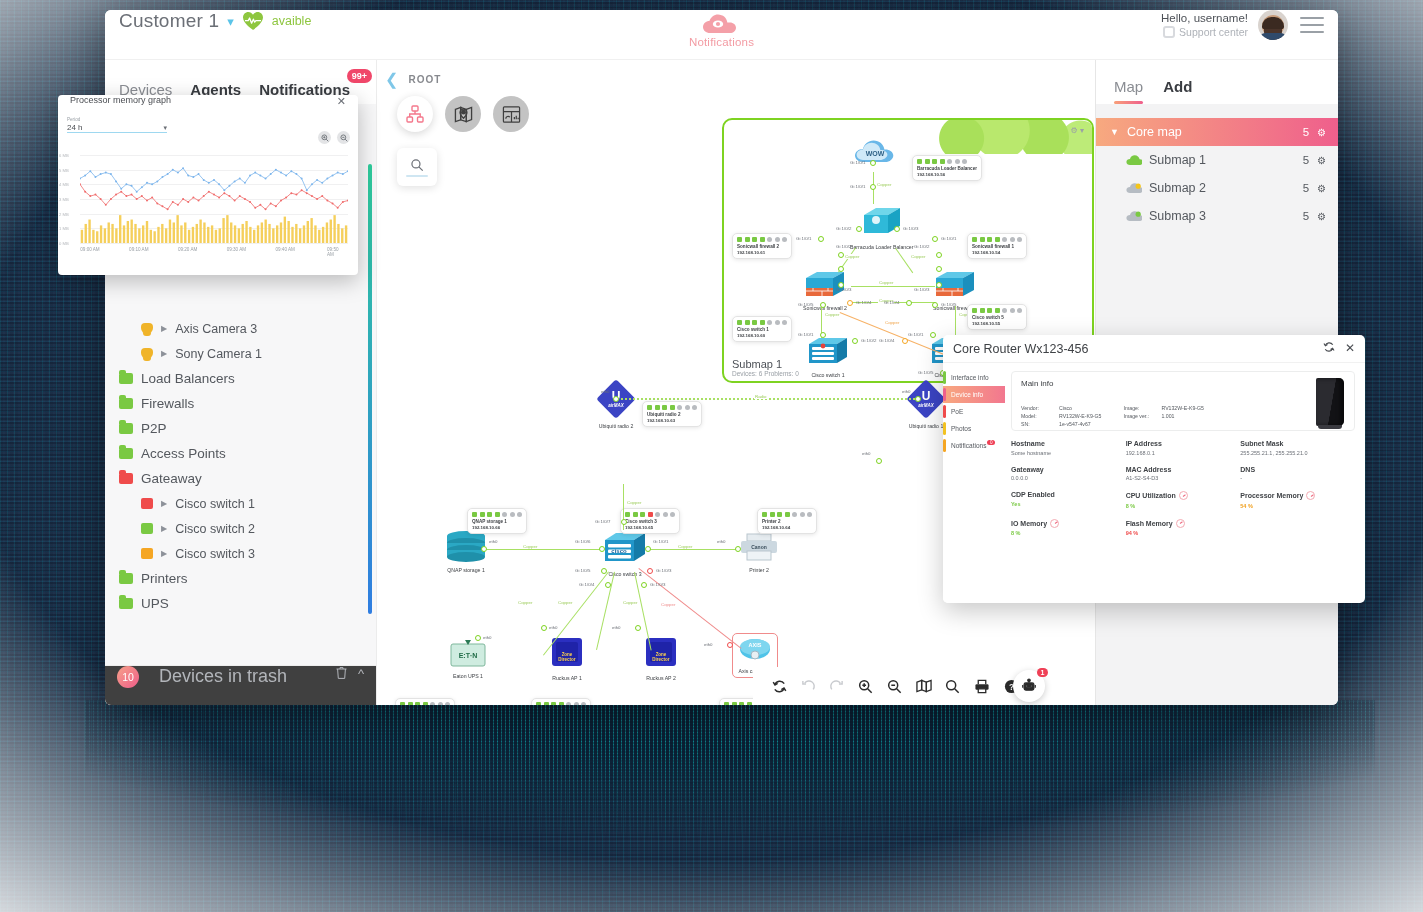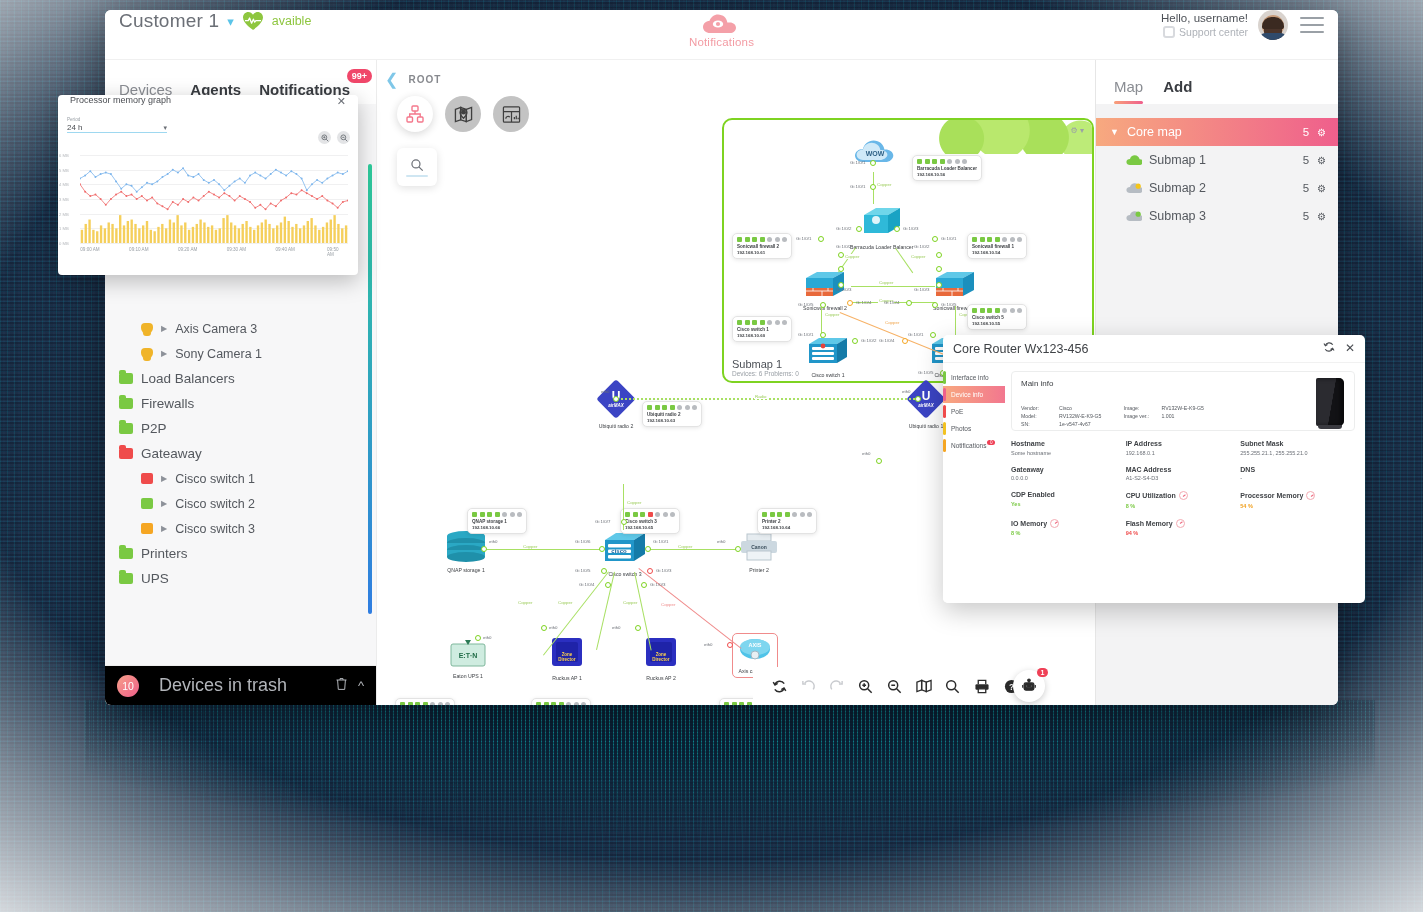--- a/index.html
+++ b/index.html
@@ -76,21 +76,21 @@
   .node.child{ padding-left:36px; font-size:12.5px;}
   .folder{ width:14px;height:11px; border-radius:2px 2px 2px 2px; background:#7ac943; position:relative;}
   .folder::before{content:"";position:absolute;left:0;top:-3px;width:7px;height:4px;border-radius:2px 2px 0 0;background:#7ac943;}
   .folder.red{background:#ef4b4b;} .folder.red::before{background:#ef4b4b;}
   .caret{ font-size:8px; color:#8d9199; }
   .dev-ico{ width:12px;height:11px;border-radius:2px;}
   .cam{ background:#f0b429; border-radius:4px 4px 6px 6px; position:relative;}
   .cam::after{content:"";position:absolute;left:2px;bottom:-2px;width:8px;height:3px;background:#f0b429;border-radius:0 0 3px 3px;}
   .sw-red{background:#ef4b4b;} .sw-grn{background:#7ac943;} .sw-org{background:#f5a623;}
   .scrollbar{ position:absolute; right:4px; top:60px; width:4px; height:450px; border-radius:3px; background:linear-gradient(#2ecc9b,#2f7de1);}
-  .trash-bar{ height:40px; background:#000000; display:flex; align-items:center; gap:10px; padding:0 12px; border-top:1px solid #ededed;}
+  .trash-bar{ height:40px; background:#404040; display:flex; gap:10px; padding:0 12px; border-top:1px solid #ededed;}
   .trash-count{ width:22px;height:22px;border-radius:50%; background:linear-gradient(135deg,#f6a18a,#ef5d89); color:#fff; font-size:10.5px; display:flex;align-items:center;justify-content:center;}
   .trash-lbl{ font-size:18px; color:#b2b5ba; flex:1;margin-left:10px;}
   .ico-btn{ color:#b2b5ba; font-size:13px; cursor:pointer;}
 
   
   .canvas{ flex:1; position:relative; background:#fff; overflow:hidden;}
   .crumbs{ display:flex; align-items:center; gap:10px; padding:10px 0 0 8px;}
   .crumb-back{ color:#7fc7e8; font-size:16px;}
   .crumb-txt{ font-size:10px; letter-spacing:1px; color:#87898e; font-weight:700;}
   .viewbtns{ position:absolute; left:20px; top:36px; display:flex; gap:12px;}
@@ -289,20 +289,24 @@
           <span class="folder"></span>
           <span>Load Balancers</span>
         </div>
         <div class="node">
           <span class="folder"></span>
           <span>Firewalls</span>
         </div>
         <div class="node">
           <span class="folder"></span>
           <span>P2P</span>
+        </div>
+        <div class="node">
+          <span class="folder"></span>
+          <span>Access Points</span>
         </div>
         <div class="node">
           <span class="folder red"></span>
           <span>Gateaway</span>
         </div>
         <div class="node child">
           <span class="dev-ico sw-red"></span>
           <span class="caret">▶</span>
           <span>Cisco switch 1</span>
         </div>

